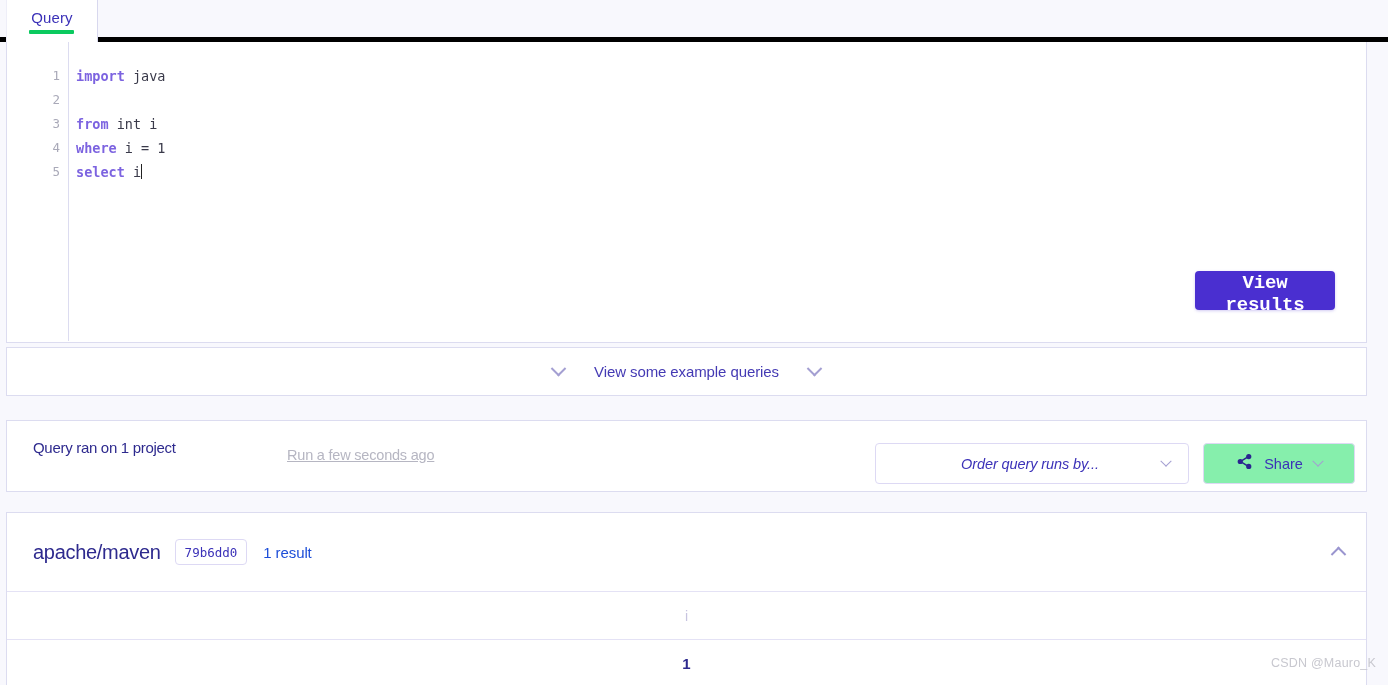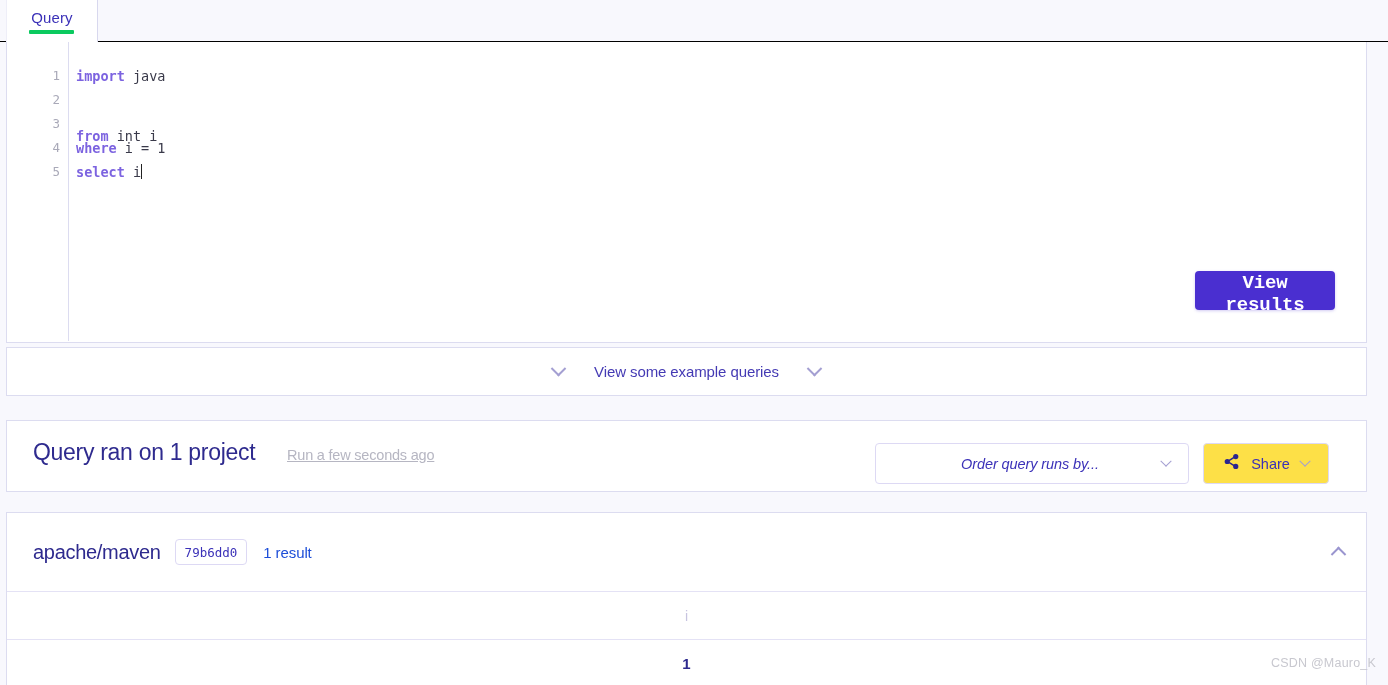--- a/index.html
+++ b/index.html
@@ -18,21 +18,21 @@
     height: 685px;
     background: #f8f8fd;
   }
 
   
   .tabbar {
     position: absolute;
     left: 0; top: 0;
     width: 1388px; height: 42px;
     background: #f8f8fd;
-    border-bottom: 1px solid #000000;
+    border-bottom: 5px solid #000000;
     padding-left: 42px;
   }
   .tab {
     position: absolute;
     left: 6px; top: 0;
     width: 92px; height: 42px;
     background: #ffffff;
     border-right: 1px solid #d8d8ee;
     border-left: 1px solid #eeeef8;
     display: flex;
@@ -154,21 +154,21 @@
   }
   .chev.sm {
     width: 8px; height: 8px;
     border-width: 1.6px;
   }
 
   
   .runinfo-title {
     position: absolute;
     left: 26px; top: 18px;
-    font-size: 23px;
+    font-size: 15px;
     color: #2e2a8e;
     letter-spacing: -0.3px;
   }
   .runinfo-time {
     position: absolute;
     left: 280px; top: 26px;
     font-size: 14.5px;
     color: #b6b6c2;
     letter-spacing: -0.2px;
     text-decoration: underline;
@@ -191,22 +191,22 @@
     color: #3b31b8;
     letter-spacing: -0.1px;
     padding-left: 22px;
     font-style: italic;
   }
   .select-chev { margin-right: 18px; }
 
   .share-box {
     position: absolute;
     left: 1196px; top: 22px;
-    width: 126px; height: 41px;
-    background: #fde047;
+    width: 152px; height: 41px;
+    background: #86efac;
     border: 1px solid #ddd9f4;
     border-radius: 4px;
     display: flex;
     align-items: center;
     justify-content: center;
     gap: 11px;
     cursor: pointer;
   }
   .share-label {
     font-size: 14.5px;
@@ -298,21 +298,21 @@
       <div class="ln" style="top:22px">1</div>
       <div class="ln" style="top:46px">2</div>
       <div class="ln" style="top:70px">3</div>
       <div class="ln" style="top:94px">4</div>
       <div class="ln" style="top:118px">5</div>
     </div>
 
     <div class="code-area">
       <div class="cl" style="top:22px"><span class="kw">import</span><span> java</span></div>
       <div class="cl" style="top:46px"><span class="kw"></span><span></span></div>
-      <div class="cl" style="top:82px"><span class="kw">from</span><span> int i</span></div>
+      <div class="cl" style="top:70px"><span class="kw">from</span><span> int i</span></div>
       <div class="cl" style="top:94px"><span class="kw">where</span><span> i = 1</span></div>
       <div class="cl" style="top:118px"><span class="kw">select</span><span> i</span><span class="caret"></span></div>
     </div>
 
     <button class="btn-primary">View results</button>
   </div>
 
   <div class="panel" id="examples-panel">
     <div class="examples-row">
       <span class="chev"></span>

